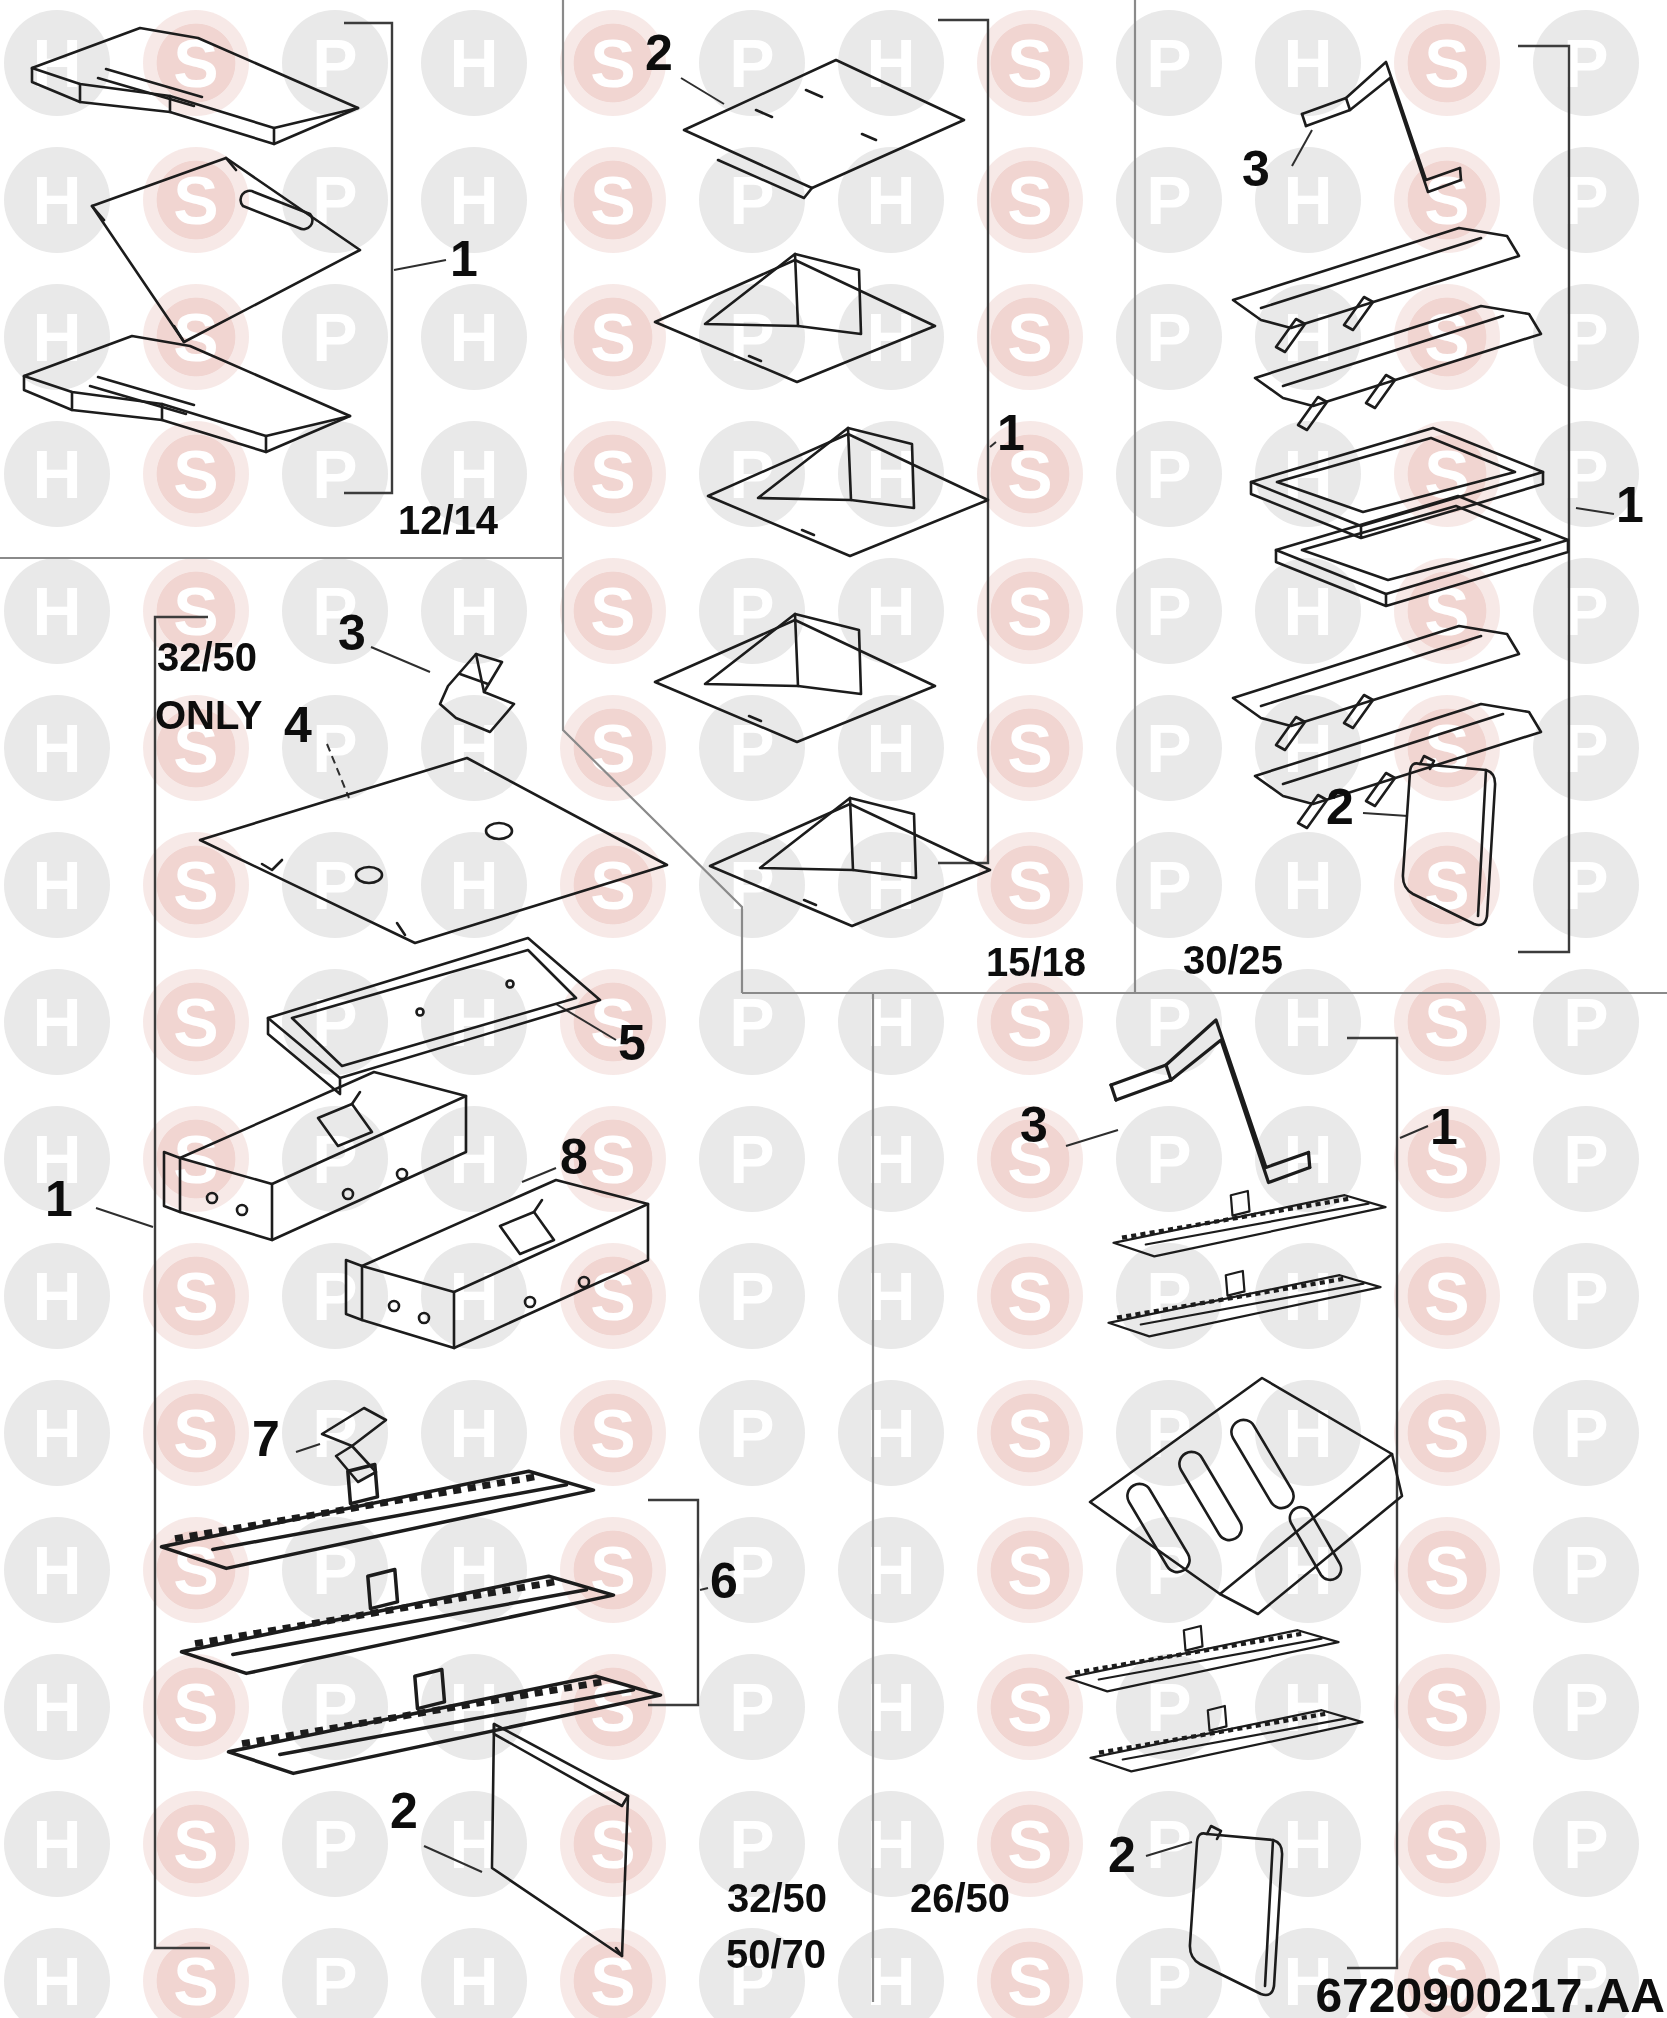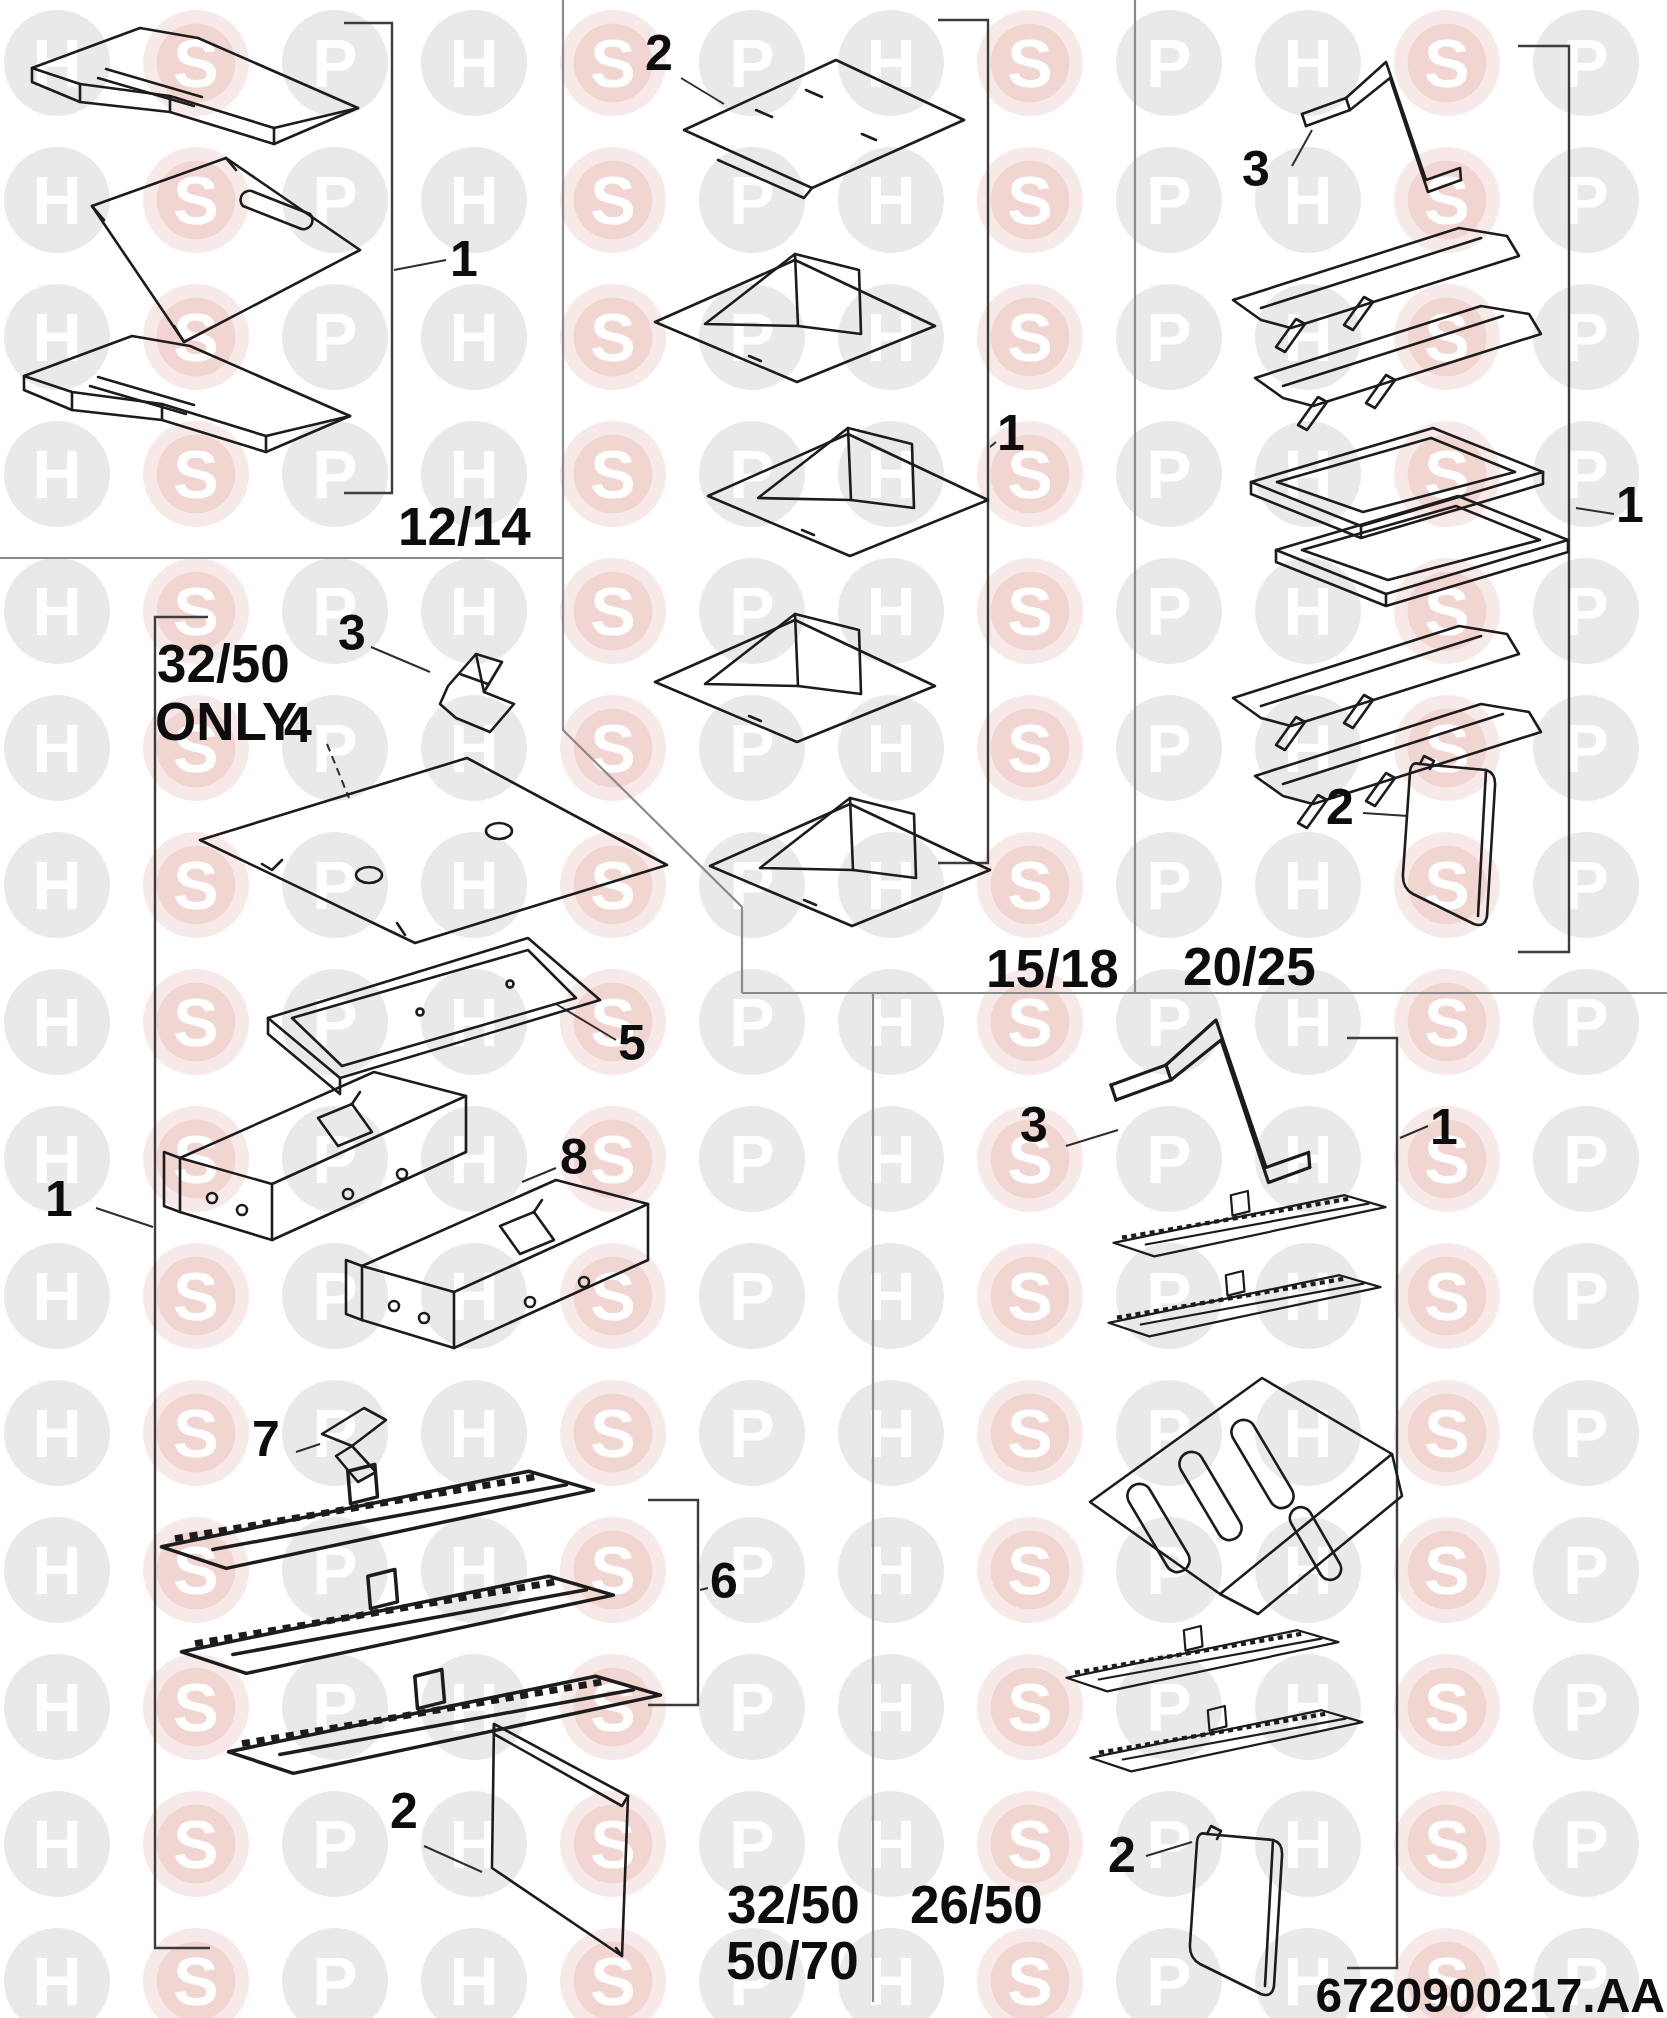--- a/index.html
+++ b/index.html
@@ -16,21 +16,21 @@
   #art{position:absolute;left:0;top:0;}
   .part{stroke:#1c1c1c;stroke-width:2.6;fill:none;stroke-linejoin:round;stroke-linecap:round;}
   .sect{stroke:#8a8a8a;stroke-width:2.2;fill:none;}
   .brak{stroke:#3c3c3c;stroke-width:2.4;fill:none;}
   .lead{stroke:#2e2e2e;stroke-width:2;fill:none;}
   .lead-dash{stroke-dasharray:8 5;}
   .serr{stroke:#1c1c1c;stroke-width:5;stroke-dasharray:6 5;fill:none;}
   
   .lbl{position:absolute;color:#0d0d0d;font-weight:700;line-height:1;white-space:nowrap;}
   .num{font-size:50px;}
-  .code{font-size:53px;}
+  .code{font-size:40px;}
   .footer{font-size:48px;letter-spacing:0;}
 </style>
 </head>
 <body>
 
 <div id="stage">
 
   <div id="wm">
       <span class="wm wm-g" style="left: 4px; top: 10px;">H</span>
       <span class="wm wm-s" style="left: 143px; top: 10px;">S</span>
@@ -417,21 +417,21 @@
   <div class="lbl num" style="left:450px;top:234px">1</div>
   <div class="lbl code" style="left:398px;top:500px">12/14</div>
 
   <div class="lbl num" style="left:645px;top:28px">2</div>
   <div class="lbl num" style="left:997px;top:408px">1</div>
   <div class="lbl code" style="left:986px;top:942px">15/18</div>
 
   <div class="lbl num" style="left:1242px;top:144px">3</div>
   <div class="lbl num" style="left:1616px;top:480px">1</div>
   <div class="lbl num" style="left:1326px;top:782px">2</div>
-  <div class="lbl code" style="left:1183px;top:940px">20/25</div>
+  <div class="lbl code" style="left:1183px;top:940px">30/25</div>
 
   <div class="lbl code" style="left:157px;top:637px">32/50</div>
   <div class="lbl code" style="left:155px;top:695px">ONLY</div>
   <div class="lbl num" style="left:284px;top:700px">4</div>
   <div class="lbl num" style="left:338px;top:608px">3</div>
   <div class="lbl num" style="left:618px;top:1018px">5</div>
   <div class="lbl num" style="left:45px;top:1174px">1</div>
   <div class="lbl num" style="left:560px;top:1132px">8</div>
   <div class="lbl num" style="left:252px;top:1414px">7</div>
   <div class="lbl num" style="left:710px;top:1556px">6</div>

